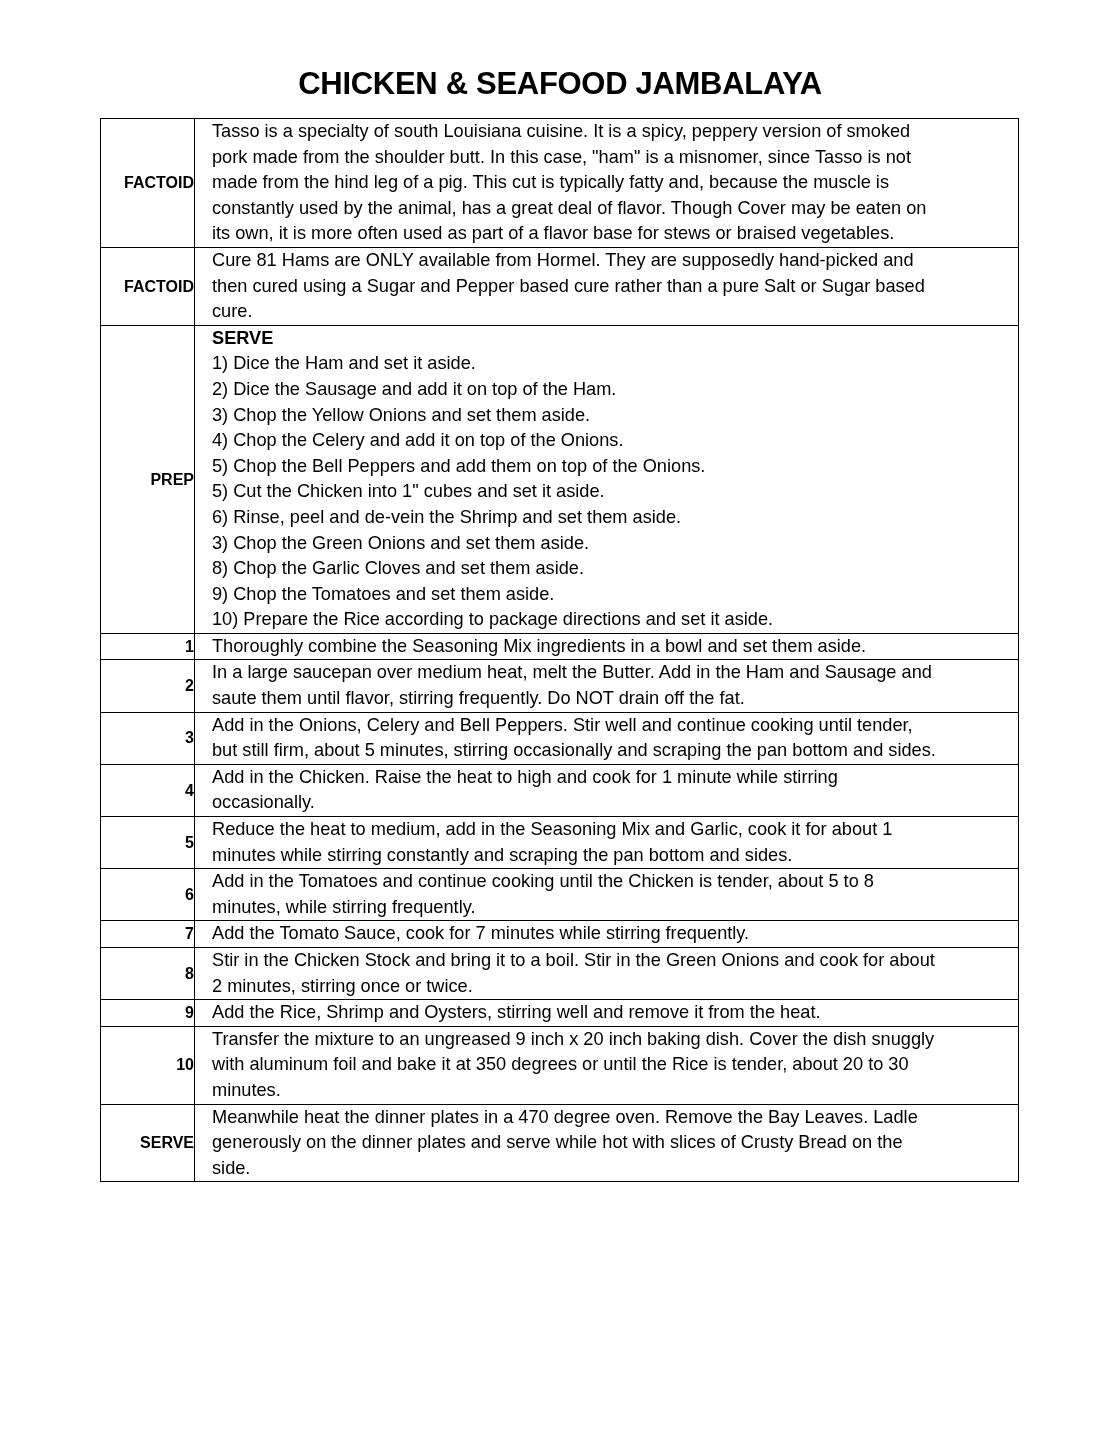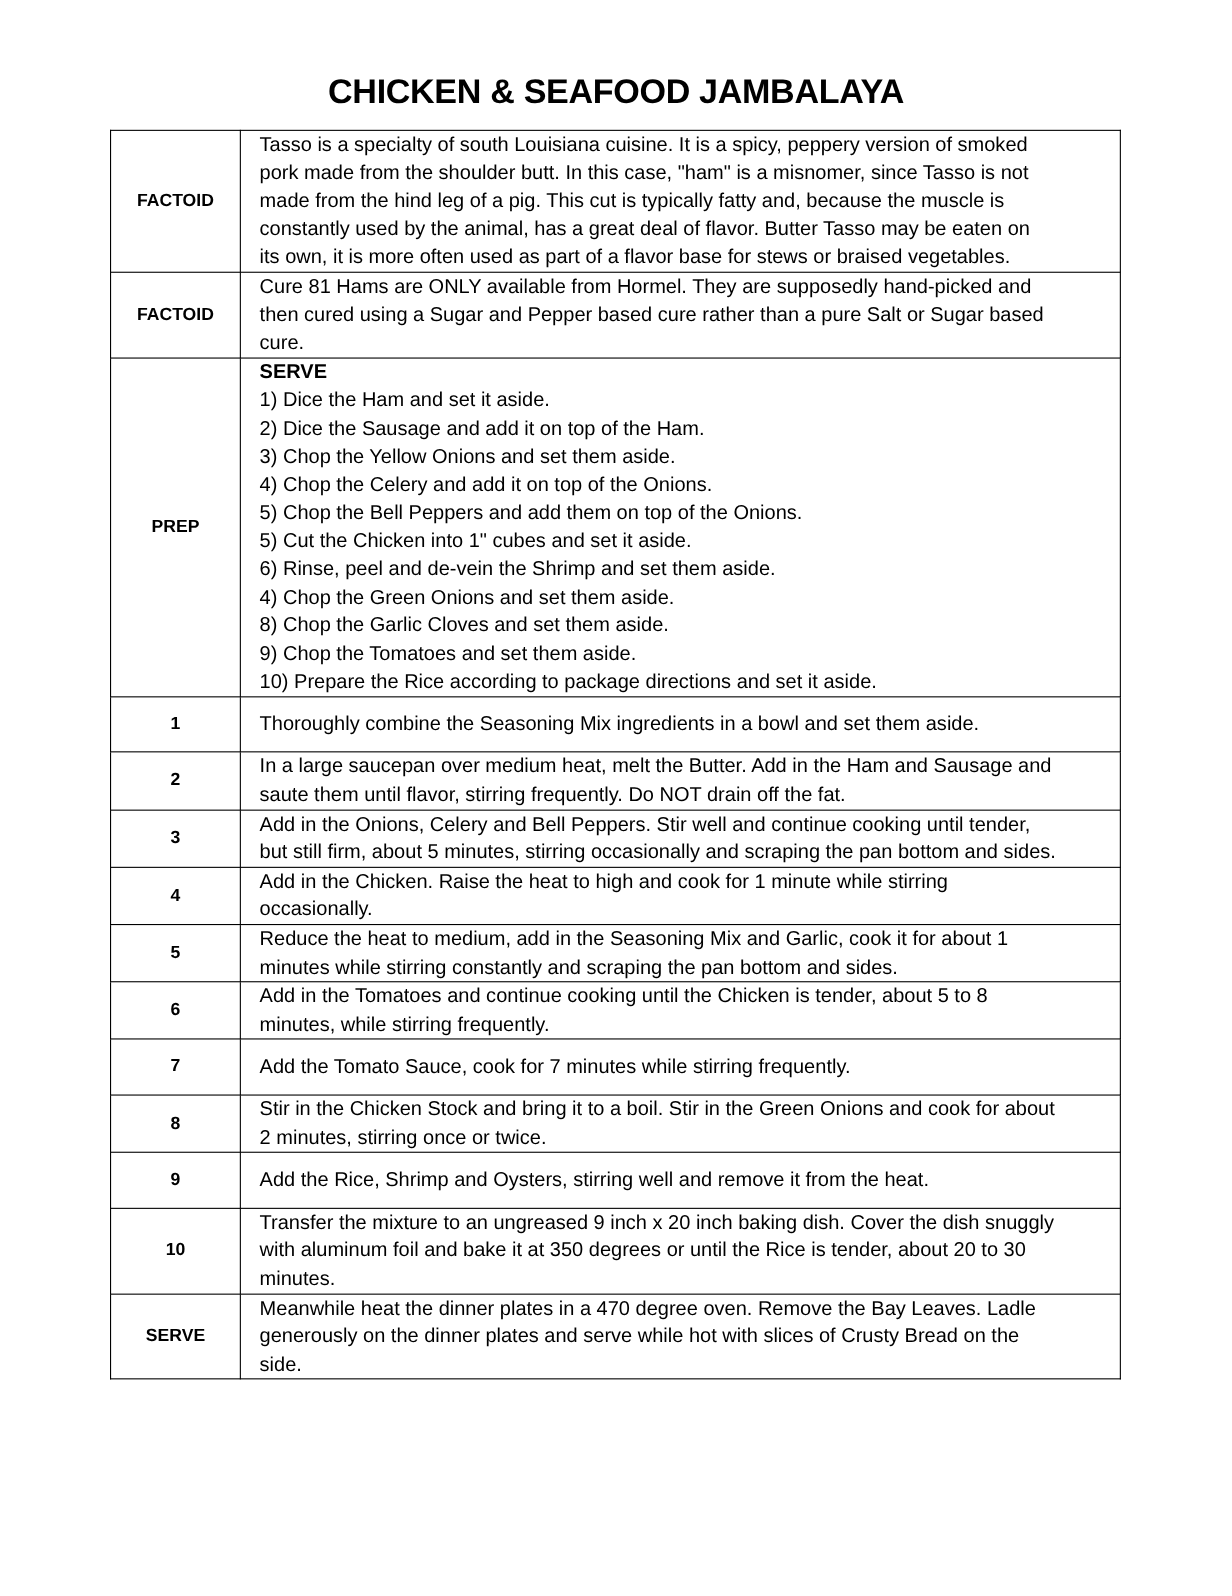--- a/index.html
+++ b/index.html
@@ -1,41 +1,41 @@
 <!DOCTYPE html>
 <html><head>
 <meta charset="utf-8">
 <style>
   html, body { margin: 0; padding: 0; background: #ffffff; }
   body { width: 1120px; height: 1451px; position: relative; font-family: "Liberation Sans", sans-serif; color: #000; }
   .title { position: absolute; top: 66px; left: 0; width: 1120px; text-align: center; font-weight: bold; font-size: 31px; letter-spacing: -0.3px; }
   table { position: absolute; left: 100px; top: 118px; width: 919px; border-collapse: collapse; }
   td { border: 1.5px solid #000; padding: 0 0 0 3px; vertical-align: middle; font-size: 18.2px; line-height: 25.6px; }
-  td.lbl { width: 93px; text-align: center; font-weight: bold; padding: 12px; }
+  td.lbl { width: 93px; text-align: right; font-weight: bold; padding: 0; }
   td.lbl.small { font-size: 16px; }
   td.lbl.big { font-size: 16px; }
   td.txt { padding-left: 17px; padding-right: 2px; }
   .line { display: block; white-space: nowrap; }
   .dish { font-weight: bold; display: block; }
 </style>
 </head>
 <body>
 
 <div class="title">CHICKEN &amp; SEAFOOD JAMBALAYA</div>
 
 <table>
   <tbody>
 
     <tr>
       <td class="lbl small">FACTOID</td>
       <td class="txt">
         <span class="line">Tasso is a specialty of south Louisiana cuisine. It is a spicy, peppery version of smoked</span>
         <span class="line">pork made from the shoulder butt. In this case, "ham" is a misnomer, since Tasso is not</span>
         <span class="line">made from the hind leg of a pig. This cut is typically fatty and, because the muscle is</span>
-        <span class="line">constantly used by the animal, has a great deal of flavor. Butter Tasso may be eaten on</span>
+        <span class="line">constantly used by the animal, has a great deal of flavor. Though Cover may be eaten on</span>
         <span class="line">its own, it is more often used as part of a flavor base for stews or braised vegetables.</span>
       </td>
     </tr>
 
     <tr>
       <td class="lbl small">FACTOID</td>
       <td class="txt">
         <span class="line">Cure 81 Hams are ONLY available from Hormel. They are supposedly hand-picked and</span>
         <span class="line">then cured using a Sugar and Pepper based cure rather than a pure Salt or Sugar based</span>
         <span class="line">cure.</span>
@@ -46,21 +46,21 @@
       <td class="lbl big">PREP</td>
       <td class="txt">
         <span class="dish">SERVE</span>
         <span class="line">1) Dice the Ham and set it aside.</span>
         <span class="line">2) Dice the Sausage and add it on top of the Ham.</span>
         <span class="line">3) Chop the Yellow Onions and set them aside.</span>
         <span class="line">4) Chop the Celery and add it on top of the Onions.</span>
         <span class="line">5) Chop the Bell Peppers and add them on top of the Onions.</span>
         <span class="line">5) Cut the Chicken into 1" cubes and set it aside.</span>
         <span class="line">6) Rinse, peel and de-vein the Shrimp and set them aside.</span>
-        <span class="line">4) Chop the Green Onions and set them aside.</span>
+        <span class="line">3) Chop the Green Onions and set them aside.</span>
         <span class="line">8) Chop the Garlic Cloves and set them aside.</span>
         <span class="line">9) Chop the Tomatoes and set them aside.</span>
         <span class="line">10) Prepare the Rice according to package directions and set it aside.</span>
       </td>
     </tr>
 
     <tr>
       <td class="lbl big">1</td>
       <td class="txt">
         <span class="line">Thoroughly combine the Seasoning Mix ingredients in a bowl and set them aside.</span>

